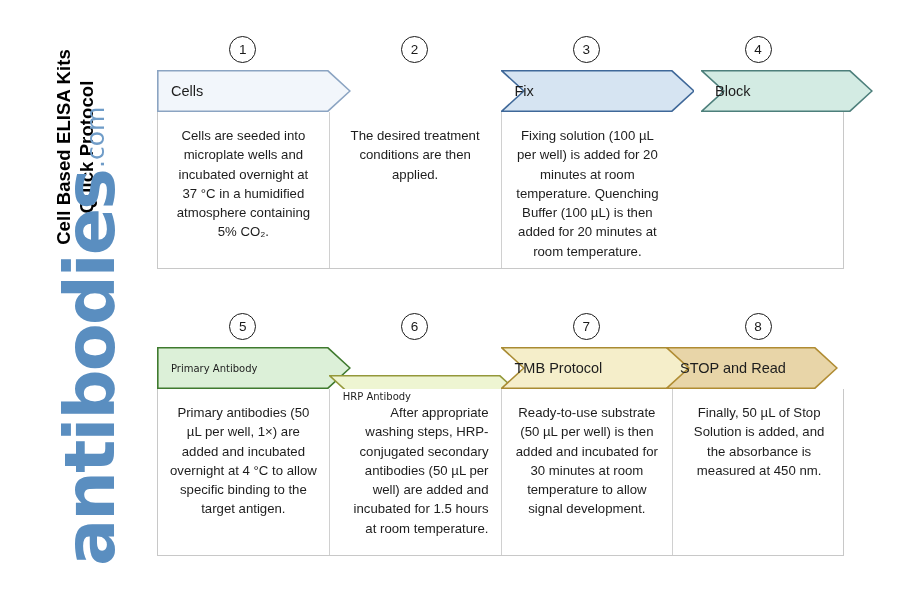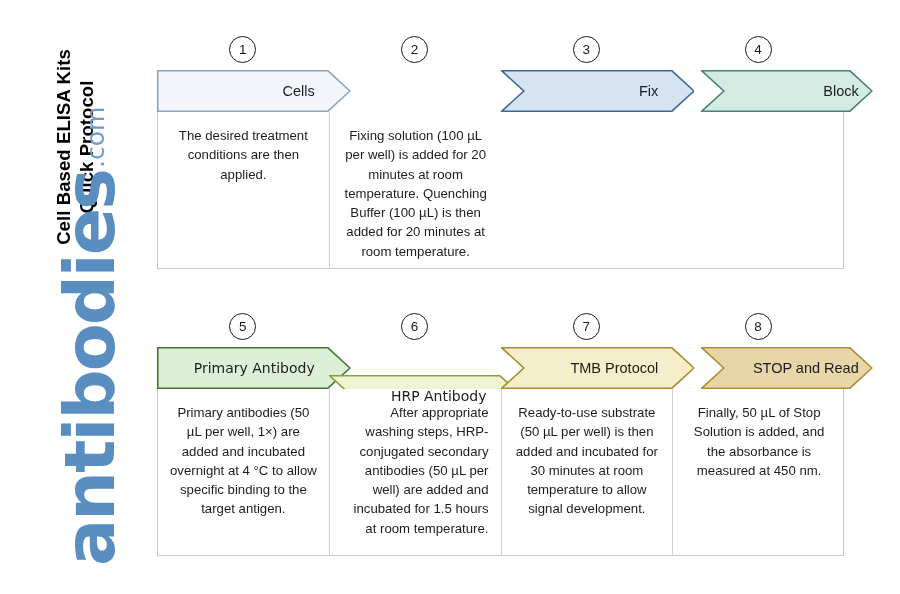--- a/index.html
+++ b/index.html
@@ -108,39 +108,39 @@
     position: relative;
     height: 42px;
   }
   .chev {
     position: absolute;
     top: 0;
     height: 42px;
     box-sizing: border-box;
     display: flex;
     align-items: center;
-    justify-content: flex-end;
+    justify-content: flex-start;
     font-size: 14.5px;
     color: #1d1d1d;
     padding-left: 14px;
     padding-right: 14px;
     text-align: center;
     white-space: nowrap;
   }
   .chev .chev-bg {
     position: absolute;
     inset: 0;
   }
   .chev .chev-label {
     position: relative;
     z-index: 2;
   }
   .chev.alt-font .chev-label {
     font-family: "DejaVu Sans", sans-serif;
-    font-size: 14px;
+    font-size: 10px;
   }
 
   
   .body-band {
     position: relative;
     margin-top: 0;
     border: 1px solid #c8c8c8;
     border-top: none;
     box-sizing: border-box;
     background: #ffffff;
@@ -205,20 +205,23 @@
         <div class="chev-bg">
           <svg width="171.75" height="42" viewBox="0 0 171.75 42" xmlns="http://www.w3.org/2000/svg" style="display:block">
     <path d="M 0.80,0.80 L 148.95,0.80 L 170.95,21.00 L 148.95,41.20 L 0.80,41.20 L 22.80,21.00 Z" fill="#d3ebe3" stroke="#4d7f7b" stroke-width="1.6" stroke-linejoin="miter"></path>
   </svg>
         </div>
         <span class="chev-label">Block</span>
       </div>
     </div>
   <div class="body-band" style="height: 157px;">
       <div class="body-cell" style="width: 171.75px; flex: 0 0 171.75px;">
+        <p>Cells are seeded into microplate wells and incubated overnight at 37 °C in a humidified atmosphere containing 5% CO₂.</p>
+      </div>
+      <div class="body-cell" style="width: 171.75px; flex: 0 0 171.75px;">
         <p>The desired treatment conditions are then applied.</p>
       </div>
       <div class="body-cell" style="width: 171.75px; flex: 0 0 171.75px;">
         <p>Fixing solution (100 µL per well) is added for 20 minutes at room temperature. Quenching Buffer (100 µL) is then added for 20 minutes at room temperature.</p>
       </div>
     </div>
 </div>
 
 <div class="flow-row" id="row-2">
   <div class="numbers">
@@ -245,21 +248,21 @@
         <span class="chev-label">HRP Antibody</span>
       </div>
       <div class="chev" style="left: 343.5px; width: 193.75px; padding-right: 36px;">
         <div class="chev-bg">
           <svg width="193.75" height="42" viewBox="0 0 193.75 42" xmlns="http://www.w3.org/2000/svg" style="display:block">
     <path d="M 0.80,0.80 L 170.95,0.80 L 192.95,21.00 L 170.95,41.20 L 0.80,41.20 L 22.80,21.00 Z" fill="#f5eeca" stroke="#a98b33" stroke-width="1.6" stroke-linejoin="miter"></path>
   </svg>
         </div>
         <span class="chev-label">TMB Protocol</span>
       </div>
-      <div class="chev" style="left: 544px; width: 171.75px; padding-right: 14px;">
+      <div class="chev" style="left: 509px; width: 171.75px; padding-right: 14px;">
         <div class="chev-bg">
           <svg width="171.75" height="42" viewBox="0 0 171.75 42" xmlns="http://www.w3.org/2000/svg" style="display:block">
     <path d="M 0.80,0.80 L 148.95,0.80 L 170.95,21.00 L 148.95,41.20 L 0.80,41.20 L 22.80,21.00 Z" fill="#e8d5a8" stroke="#b08c33" stroke-width="1.6" stroke-linejoin="miter"></path>
   </svg>
         </div>
         <span class="chev-label">STOP and Read</span>
       </div>
     </div>
   <div class="body-band" style="height: 167px;">
       <div class="body-cell" style="width: 171.75px; flex: 0 0 171.75px;">

